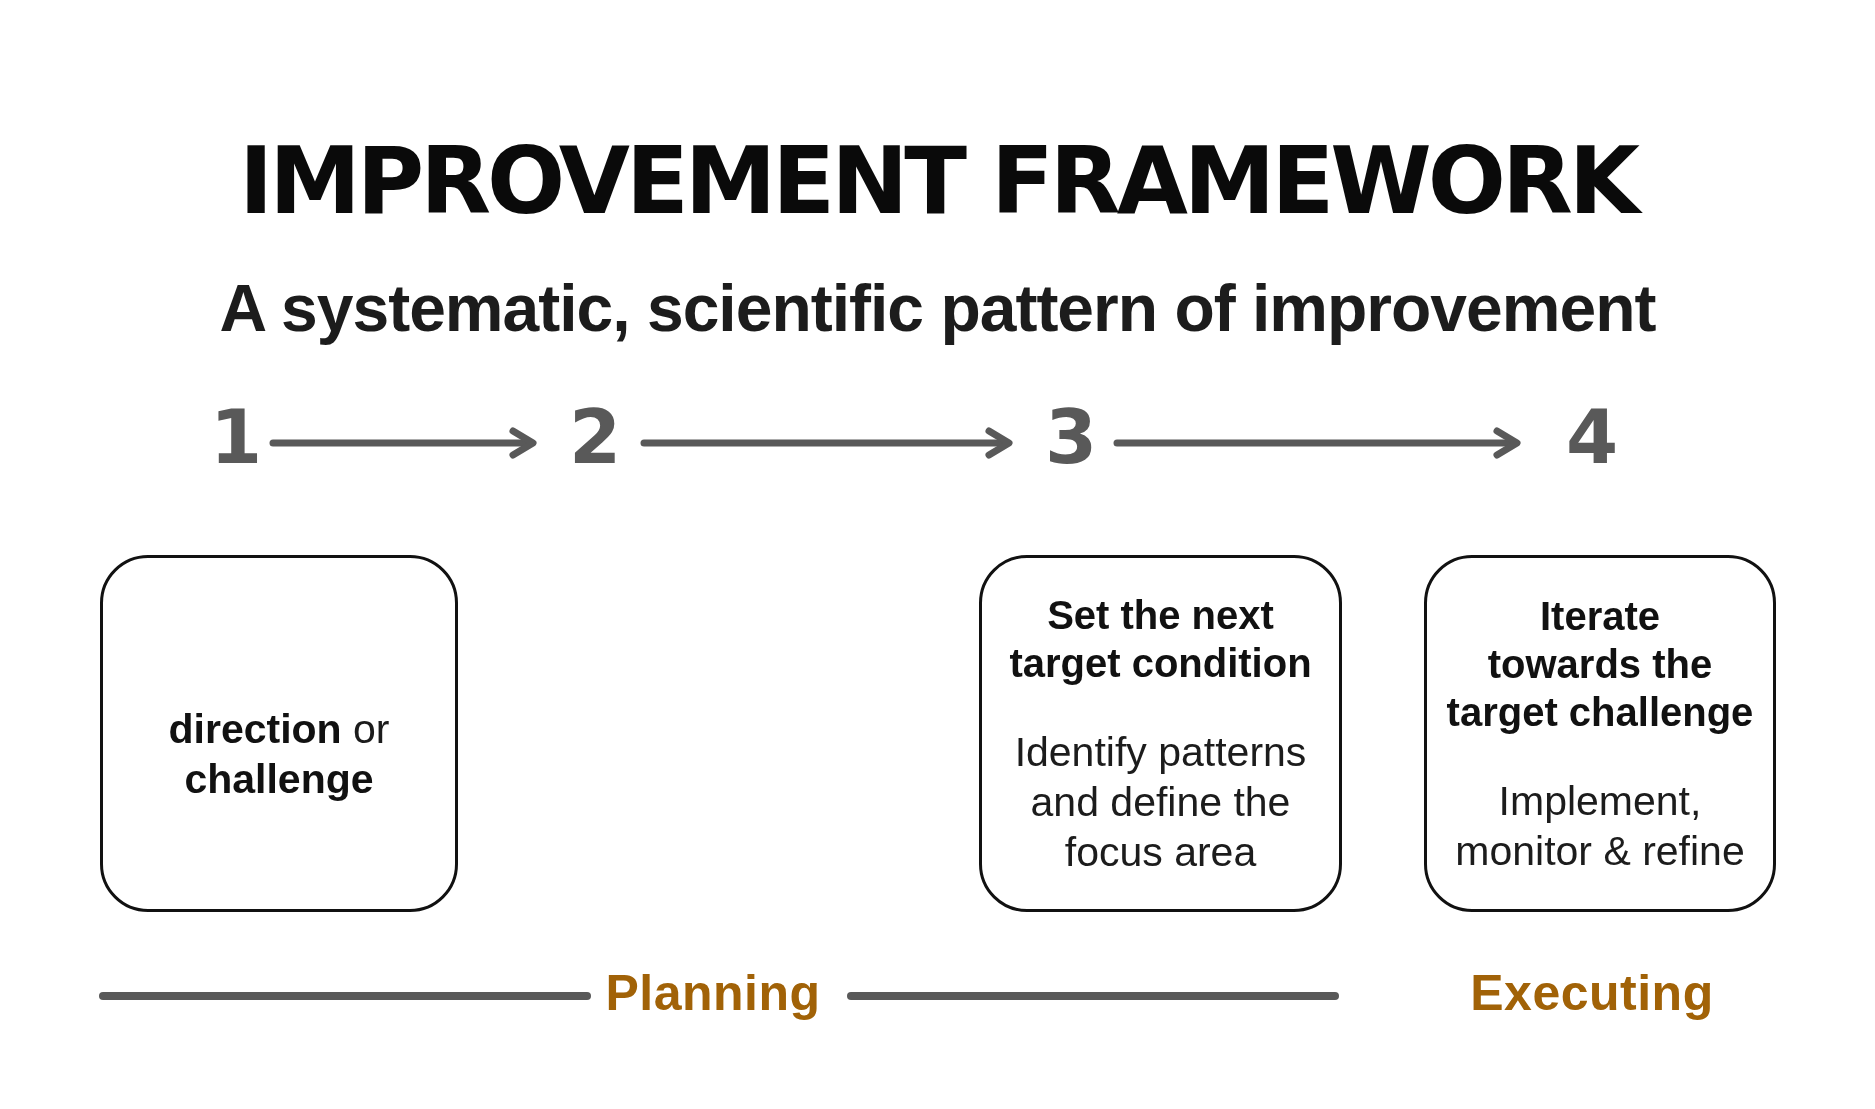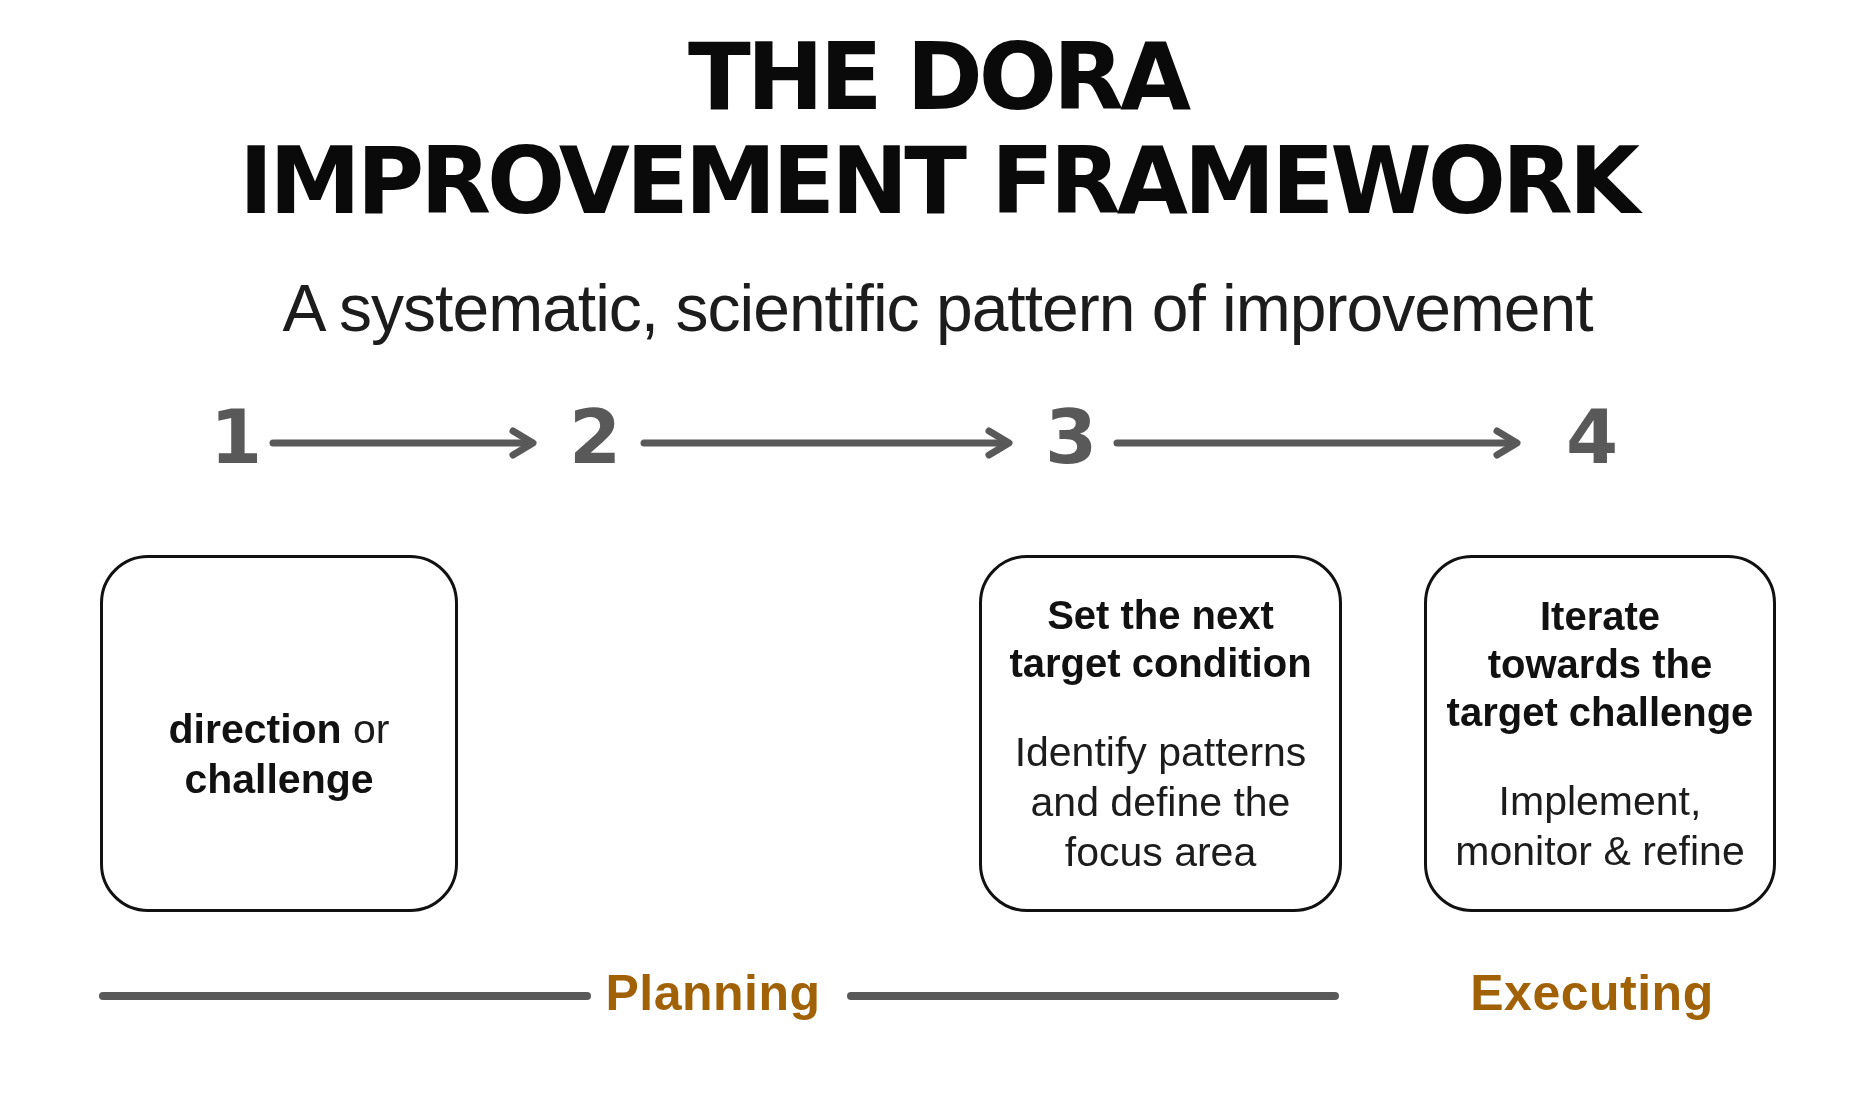--- a/index.html
+++ b/index.html
@@ -31,21 +31,21 @@
     color: #0a0a0a;
     margin: 0;
   }
   .subtitle {
     position: absolute;
     top: 268px;
     left: 0;
     width: 1875px;
     text-align: center;
     font-size: 66px;
-    font-weight: 400;
+    font-weight: 700;
     letter-spacing: -1px;
     line-height: 80px;
     color: #1c1c1c;
   }
   
   .step-number {
     position: absolute;
     top: 400px;
     transform: translateX(-50%);
     font-family: "DejaVu Sans", "Liberation Sans", sans-serif;
@@ -127,21 +127,21 @@
     color: #a16207;
   }
   .phase-label.planning  { left: 563px; }
   .phase-label.executing { left: 1442px; }
 </style>
 </head>
 <body>
 
 <div class="page">
 
-  <h1 class="title"><span>THE DORA</span><br>
+  <h1 class="title"><br>
     <span>IMPROVEMENT FRAMEWORK</span>
   </h1>
 
   <div class="subtitle">A systematic, scientific pattern of improvement</div>
 
   <div>
     <span class="step-number n1">1</span>
     <svg class="arrow a1" viewBox="0 0 270 38" preserveAspectRatio="none" xmlns="http://www.w3.org/2000/svg">
       <line x1="4" y1="19" x2="258" y2="19" stroke="currentColor" stroke-width="7" stroke-linecap="round"></line>
       <polyline points="244,7 264,19 244,31" fill="none" stroke="currentColor" stroke-width="7" stroke-linecap="round" stroke-linejoin="round"></polyline>

